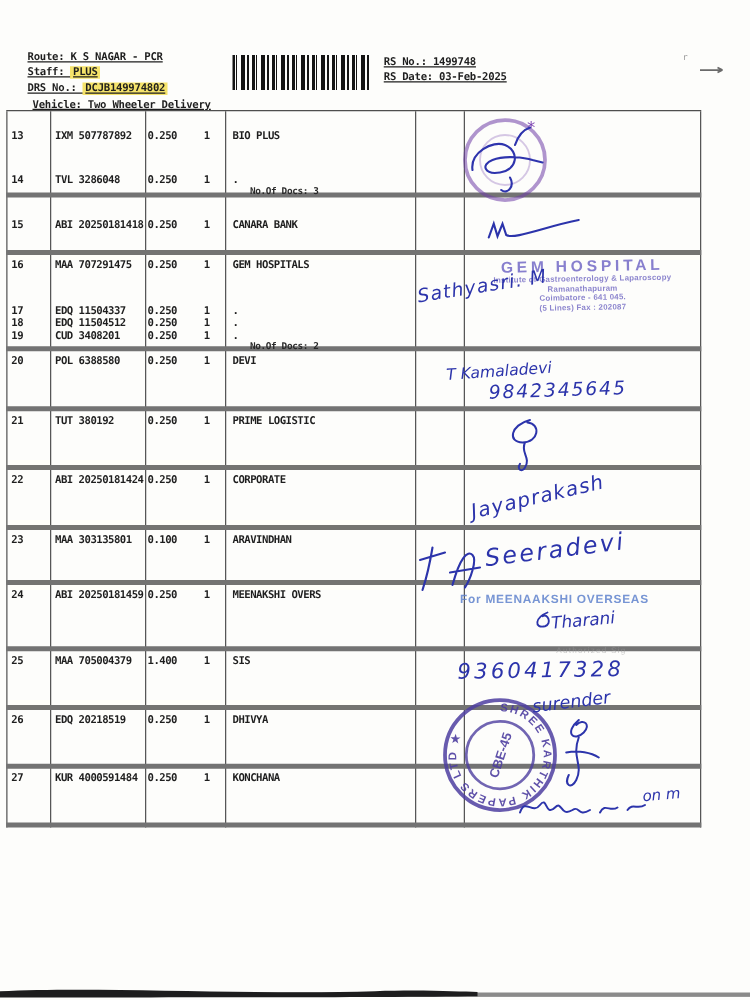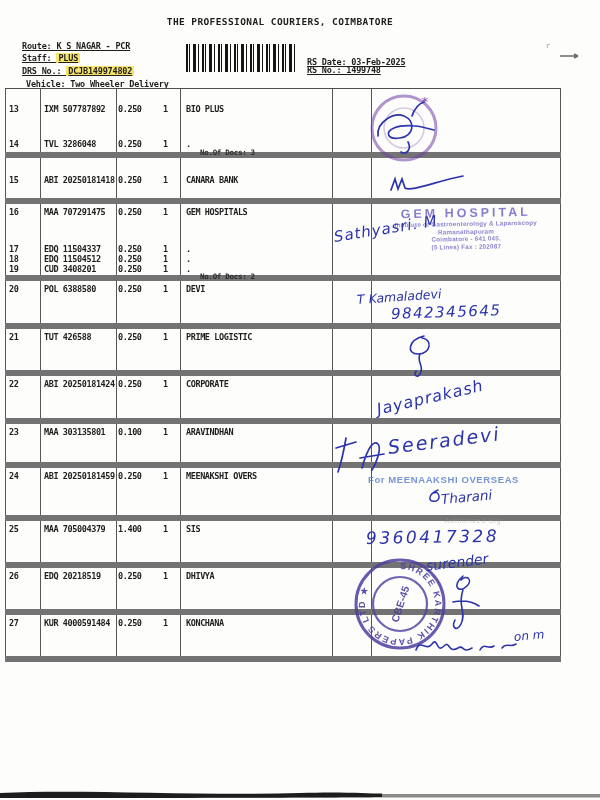--- a/index.html
+++ b/index.html
@@ -14,21 +14,21 @@
   .hl{background:rgba(243,222,80,.85);padding:0 2px;}
   
   #barcode{left:186px;top:44px;width:111px;height:28px;
     background:
       repeating-linear-gradient(90deg,#141414 0 2px,transparent 2px 3px,#141414 3px 4px,transparent 4px 7px,#141414 7px 10px,transparent 10px 12px,#141414 12px 13px,transparent 13px 16px);}
   
   #tbl{left:5px;top:88px;width:556px;height:573px;border-top:1px solid #4e4e4e;}
   .vline{position:absolute;top:0;width:1px;height:573px;background:#565656;}
   #thead{position:absolute;left:0;top:0;width:556px;height:12px;border-bottom:1px solid #4e4e4e;box-sizing:border-box;}
   .hcell{position:absolute;top:1px;font-size:8px;letter-spacing:-.2px;}
-  .t-group{position:relative;width:556px;box-sizing:border-box;border-bottom:6px solid #737373;}
+  .t-group{position:relative;width:556px;box-sizing:border-box;border-bottom:4px solid #737373;}
   .t-row{position:absolute;left:0;width:556px;height:11px;}
   .cell{position:absolute;font-size:8.5px;letter-spacing:-.4px;font-weight:700;color:#1e1e1e;
         font-family:"DejaVu Sans Mono",monospace;white-space:nowrap;}
   .c-sno{left:4px;} .c-cn{left:39px;} .c-wt{left:113px;} .c-pcs{left:158px;} .c-con{left:181px;}
   .docs-note{position:absolute;left:195px;font-size:7.5px;letter-spacing:-.3px;font-weight:700;color:#2a2a2a;}
   
   .hw{position:absolute;font-family:"DejaVu Sans",sans-serif;font-style:italic;color:#2c34ab;
       white-space:nowrap;transform-origin:left center;}
   .stamptxt{font-family:"Liberation Sans",sans-serif;font-weight:700;}
   #gem-stamp{left:366px;top:206px;width:200px;text-align:center;transform:rotate(-1deg);color:rgba(125,116,202,.92);}
@@ -37,30 +37,29 @@
   #meen-stamp{left:368px;top:474px;font-size:9.5px;letter-spacing:.6px;color:rgba(95,130,205,.85);}
   #faint-auth{left:445px;top:517px;font-size:6.5px;color:#9a9a9a;opacity:.5;letter-spacing:1px;
       font-family:"Liberation Sans",sans-serif;}
   svg{display:block;}
 </style>
 </head>
 <body>
 
 <div id="page">
 
-  <div class="abs print title" style="left:0;top:16px;width:560px;text-align:center;">THE PROFESSIONAL COURIERS, COIMBATORE</div>
 
   <div class="abs print meta" style="left:22px;top:41px;">Route: K S NAGAR - PCR</div>
   <div class="abs print meta" style="left:22px;top:53px;"><span>Staff: </span><span class="hl">PLUS</span></div>
   <div class="abs print meta" style="left:22px;top:66px;"><span>DRS No.: </span><span class="hl">DCJB149974802</span></div>
   <div class="abs print meta" style="left:26px;top:79px;">Vehicle: Two Wheeler Delivery</div>
 
   <div id="barcode" class="abs"></div>
 
-  <div class="abs print meta" style="left:307px;top:45px;margin-top:20px;">RS No.: 1499748</div>
+  <div class="abs print meta" style="left:307px;top:45px;">RS No.: 1499748</div>
   <div class="abs print meta" style="left:307px;top:57px;">RS Date: 03-Feb-2025</div>
 
   <div class="abs" style="left:546px;top:42px;font-size:7px;color:#9a9a9a;">r</div>
   <svg class="abs" style="left:558px;top:52px;" width="26" height="8">
     <path d="M2 4 L20 4 M20 4 l-4 -2 M20 4 l-4 2" stroke="#6a6a6a" stroke-width="1.4" fill="none"></path>
   </svg>
 
   <div id="tbl" class="abs">
     <div class="vline" style="left:0;"></div>
     <div class="vline" style="left:35px;"></div>
@@ -133,21 +132,21 @@
             <span class="cell c-sno">20</span>
             <span class="cell c-cn">POL 6388580</span>
             <span class="cell c-wt">0.250</span>
             <span class="cell c-pcs">1</span>
             <span class="cell c-con">DEVI</span>
           </div>
         </div>
         <div class="t-group" style="height: 47px;">
           <div class="t-row" style="top: 3px;">
             <span class="cell c-sno">21</span>
-            <span class="cell c-cn">TUT 426588</span>
+            <span class="cell c-cn">TUT 380192</span>
             <span class="cell c-wt">0.250</span>
             <span class="cell c-pcs">1</span>
             <span class="cell c-con">PRIME LOGISTIC</span>
           </div>
         </div>
         <div class="t-group" style="height: 48px;">
           <div class="t-row" style="top: 3px;">
             <span class="cell c-sno">22</span>
             <span class="cell c-cn">ABI 20250181424</span>
             <span class="cell c-wt">0.250</span>

